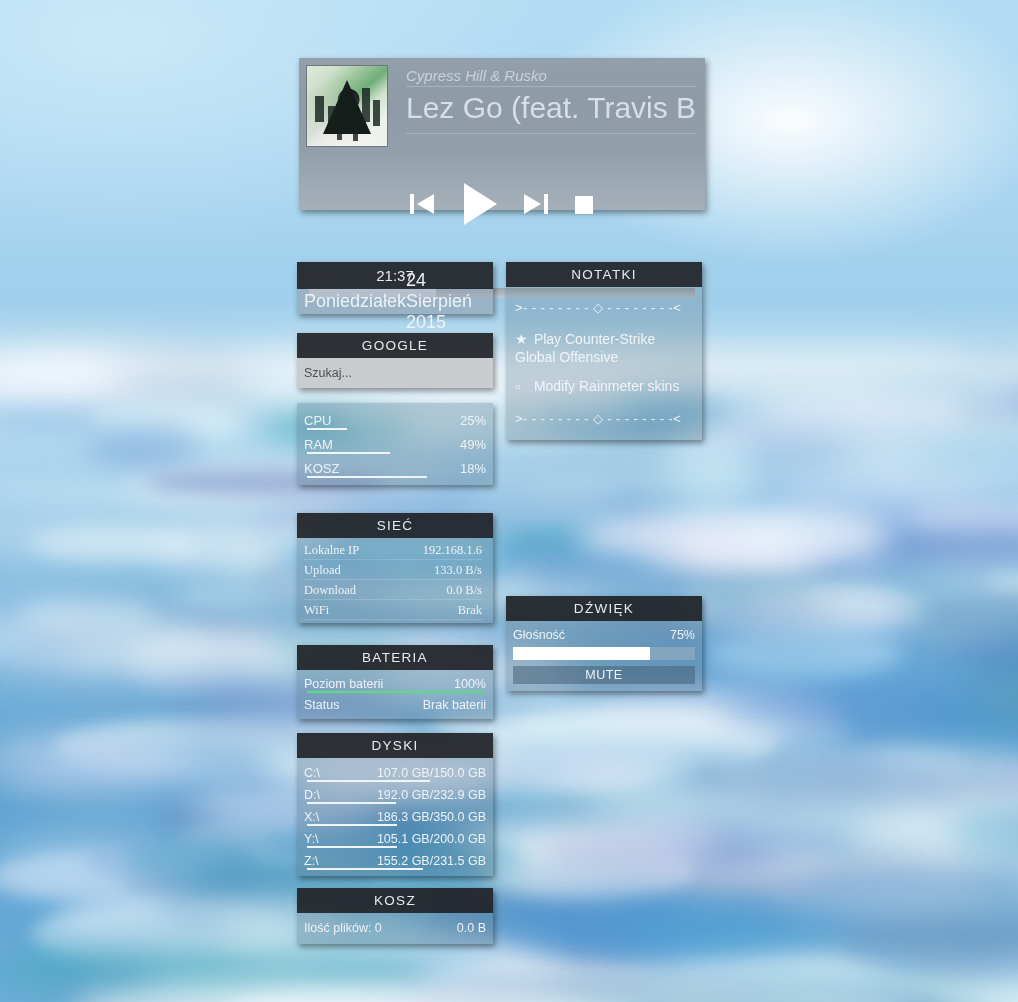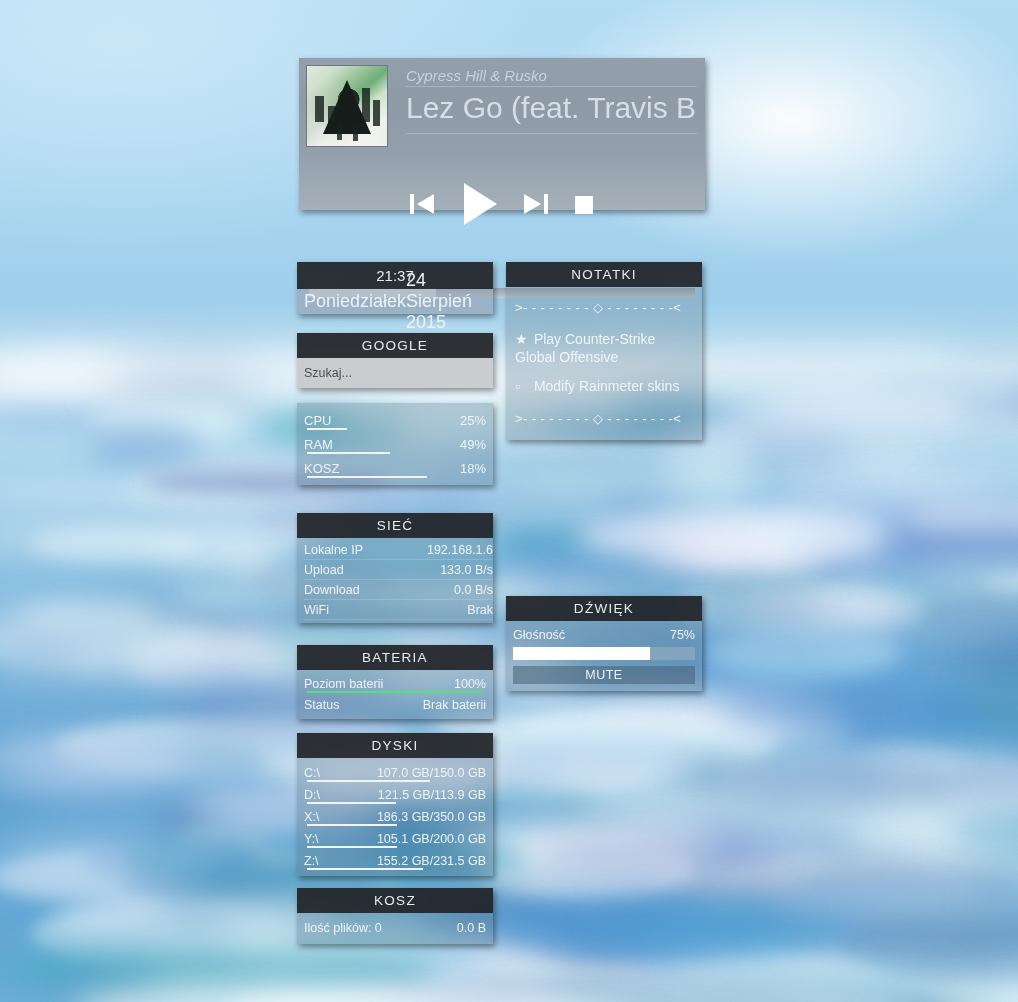--- a/index.html
+++ b/index.html
@@ -84,21 +84,21 @@
   #google .wbody{background:#c9cdd0;height:30px;}
   #gsearch{width:100%;height:30px;border:0;outline:0;background:transparent;
            font-family:"Liberation Sans",sans-serif;font-size:12.5px;color:#3d4246;padding:0 7px;box-sizing:border-box;}
   #gsearch::placeholder{color:#4a5055;}
 
   #system{left:297px;top:403px;width:196px;}
   #system .wbody{background:rgba(86,118,140,.33);padding:4px 7px 6px 7px;}
   #system .row{height:21px;font-size:13px;margin-top:3px;}
 
   #siec{left:297px;top:513px;width:196px;}
-  #siec .wbody{background:rgba(86,118,140,.33);padding:2px 0 3px 7px;}
+  #siec .wbody{background:rgba(86,118,140,.33);padding:2px 11px 3px 7px;font-family:Liberation Serif, serif;}
   #siec .row{height:20px;font-size:12.5px;}
 
   #bateria{left:297px;top:645px;width:196px;}
   #bateria .wbody{background:rgba(86,118,140,.33);padding:3px 7px 4px 7px;}
   #bateria .row{height:21px;font-size:12.5px;}
   .bar.green{background:#55e07a;height:2px;}
 
   #dyski{left:297px;top:733px;width:196px;}
   #dyski .wbody{background:rgba(86,118,140,.35);padding:3px 7px 5px 7px;}
   #dyski .row{height:21px;font-size:12.5px;margin-top:1px;}
@@ -523,21 +523,21 @@
 <div class="widget" id="dyski">
   <div class="wtitle">DYSKI</div>
   <div class="wbody" id="dyski-rows">
       <div class="row">
         <span class="lbl">C:\</span>
         <span class="val">107.0 GB/150.0 GB</span>
         <span class="bar" style="width: calc(71% - 6px);"></span>
       </div>
       <div class="row">
         <span class="lbl">D:\</span>
-        <span class="val">121.5 GB/113.9 GB</span>
+        <span class="val">192.0 GB/232.9 GB</span>
         <span class="bar" style="width: calc(52% - 6px);"></span>
       </div>
       <div class="row">
         <span class="lbl">X:\</span>
         <span class="val">186.3 GB/350.0 GB</span>
         <span class="bar" style="width: calc(53% - 6px);"></span>
       </div>
       <div class="row">
         <span class="lbl">Y:\</span>
         <span class="val">105.1 GB/200.0 GB</span>

